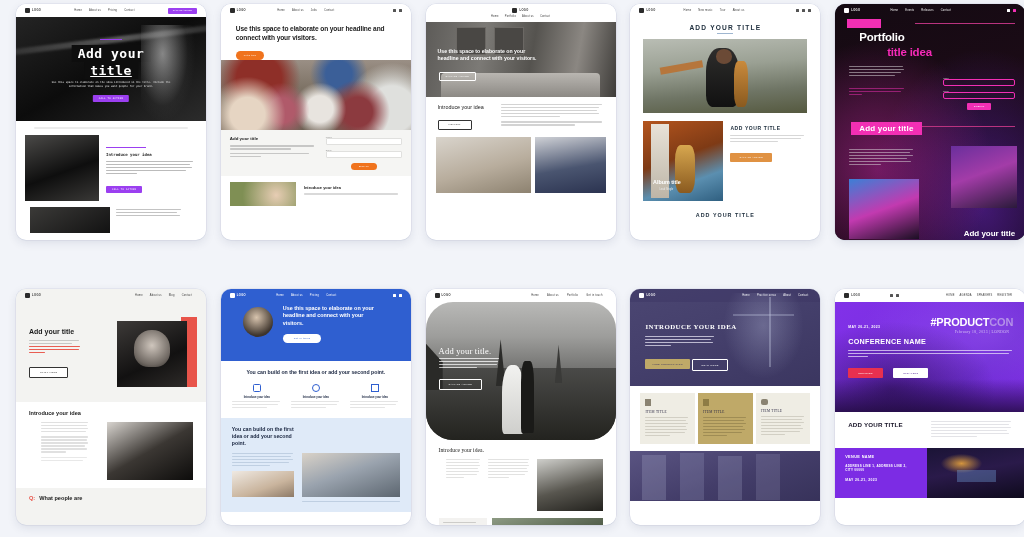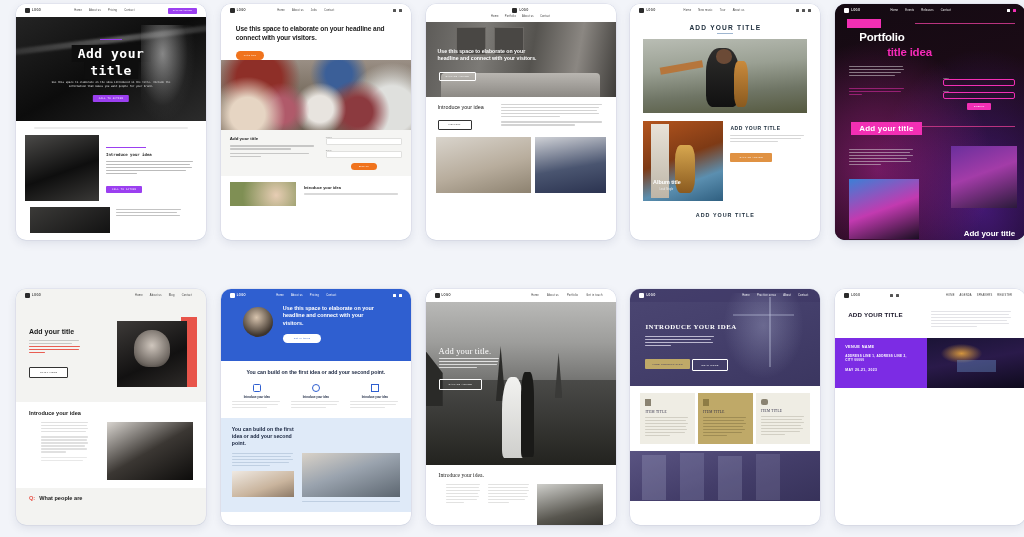--- a/index.html
+++ b/index.html
@@ -65,21 +65,21 @@
     background: linear-gradient(90deg,rgba(255,255,255,.08),rgba(255,255,255,.30),rgba(255,255,255,.06));
     transform: rotate(-7deg); filter: blur(1px);
   }
   .c1 .hero::after {
     content:""; position:absolute; right:6%; top:8%; width:54px; height:96px;
     background: radial-gradient(ellipse at 40% 30%, rgba(230,230,230,.55), rgba(80,80,80,.15) 55%, transparent 72%);
   }
   .c1 .htitle { position:absolute; left:50%; top:28px; transform:translateX(-50%);
       font-family:"DejaVu Sans Mono", monospace; font-weight:700; font-size:13px; color:#fff;
       background:#0e0e0e; padding:1px 6px; white-space:nowrap; letter-spacing:.5px; }
-  .c1 .htitle2 { top:45px; }
+  .c1 .htitle2 { top:45px;text-decoration:underline; }
   .c1 .hsub { position:absolute; left:50%; top:64px; transform:translateX(-50%); width:120px;
       text-align:center; color:#e6e6e6; font-family:"DejaVu Sans Mono", monospace; font-size:2.6px; line-height:4px; }
   .c1 .hbar { position:absolute; left:50%; top:22px; transform:translateX(-50%); width:22px; height:1.2px; background:#9b3ff0; }
   .c1 .hcta { position:absolute; left:50%; top:78px; transform:translateX(-50%);
       background:#9b3ff0; color:#fff; font-family:"DejaVu Sans Mono", monospace; }
 
   
   .c2 .head { background:#fff; padding:8px 15px 0; }
   .c2 .head h1 { font-size:6.6px; line-height:8.6px; color:#1b1b1b; font-weight:700; letter-spacing:-.1px; }
   .c2 .photo { height:70px; background:
@@ -114,22 +114,22 @@
       background:linear-gradient(155deg,#3d3a38,#121111 60%,#2e2b29); }
 
   
   .c7 .hero { background:#2f5fd0; height:72px; position:relative; }
   .c7 .avatar { position:absolute; left:22px; top:18px; width:30px; height:30px; border-radius:50%;
       background:radial-gradient(circle at 45% 35%, #d8c4ae, #3e352d 70%); }
   .c7 h1 { position:absolute; left:62px; top:16px; width:92px; color:#fff;
       font-size:5.4px; line-height:7.4px; font-weight:700; }
 
   
-  .c8 .hero { height:163px; background:
-      linear-gradient(180deg,#b9b9b7 0%,#9d9d9b 25%,#6d6d6b 52%,#3a3a38 78%,#2c2c2a 100%); position:relative; }
+  .c8 .hero { height:138px; background:
+      linear-gradient(180deg,#b9b9b7 0%,#9d9d9b 25%,#6d6d6b 52%,#3a3a38 78%,#2c2c2a 100%); position:relative;border-radius:27px; }
   .c8 h1 { position:absolute; left:13px; top:44px; font-size:8.5px; color:#fff;
       font-family:"Liberation Serif", serif; font-weight:400; letter-spacing:.2px; }
 
   
   .c9 .hero { height:97px; background:linear-gradient(160deg,#4b4672,#443f6b 50%,#3b3660); position:relative; }
   .c9 h1 { position:absolute; left:15px; top:34px; font-size:6.8px; color:#fff;
       font-family:"Liberation Serif", serif; letter-spacing:.5px; }
 
   
   .c10 .hero { height:110px; background:
@@ -776,20 +776,39 @@
               <span class="sq"></span>
             </span>
             <span class="nav-links" style="margin-left:auto;margin-right:4px;gap:5px;">
               <span>HOME</span>
               <span>AGENDA</span>
               <span>SPEAKERS</span>
               <span>REGISTER</span>
             </span>
           </div>
 
+          <div class="hero">
+            <div style="position:absolute;inset:0;background:
+                radial-gradient(ellipse at 30% 80%, rgba(20,8,40,.5), transparent 55%),
+                radial-gradient(ellipse at 80% 30%, rgba(170,110,255,.35), transparent 60%);"></div>
+            <div class="big">
+              <span style="color:#ffffff">#PRODUCT</span><span style="color:#b491e8">CON</span>
+            </div>
+            <div style="position:absolute;right:16px;top:28px;color:#d9c7f5;font-size:3.6px;letter-spacing:.4px;font-family:'Liberation Serif',serif;">February 18, 2023  |  LONDON</div>
+            <div style="position:absolute;left:13px;top:23px;color:#fff;font-size:3.4px;font-weight:700;letter-spacing:.4px;">MAY 20-21, 2023</div>
+            <div style="position:absolute;left:13px;top:35px;color:#fff;font-size:7.2px;font-weight:700;letter-spacing:.3px;">CONFERENCE NAME</div>
+            <div style="position:absolute;left:13px;top:48px;right:13px;" class="blur-lines">
+              <i style="width:100%;background:#e7dcf8;opacity:.75"></i>
+                <i style="width:98%;background:#e7dcf8;opacity:.75"></i>
+                <i style="width:12%;background:#e7dcf8;opacity:.75"></i>
+            </div>
+            <div class="btn" style="position:absolute;left:13px;top:66px;background:#e8304f;color:#fff;padding:3.5px 10px;">REGISTER</div>
+            <div class="btn" style="position:absolute;left:58px;top:66px;background:#fff;color:#5a2b9e;padding:3.5px 10px;">SPEAKERS</div>
+            <div style="position:absolute;left:0;bottom:0;width:100%;height:30%;background:linear-gradient(180deg,rgba(30,10,60,0),rgba(25,8,48,.75));"></div>
+          </div>
 
           <div style="background:#fff;padding:9px 13px;display:flex;gap:9px;align-items:flex-start;">
             <div style="font-size:6.2px;font-weight:700;color:#171326;letter-spacing:.2px;width:74px;">ADD YOUR TITLE</div>
             <div class="blur-lines" style="flex:1;color:#c7c7cf;">
                 <i style="width:98%"></i>
                 <i style="width:96%"></i>
                 <i style="width:98%"></i>
                 <i style="width:94%"></i>
                 <i style="width:96%"></i>
                 <i style="width:56%"></i>

